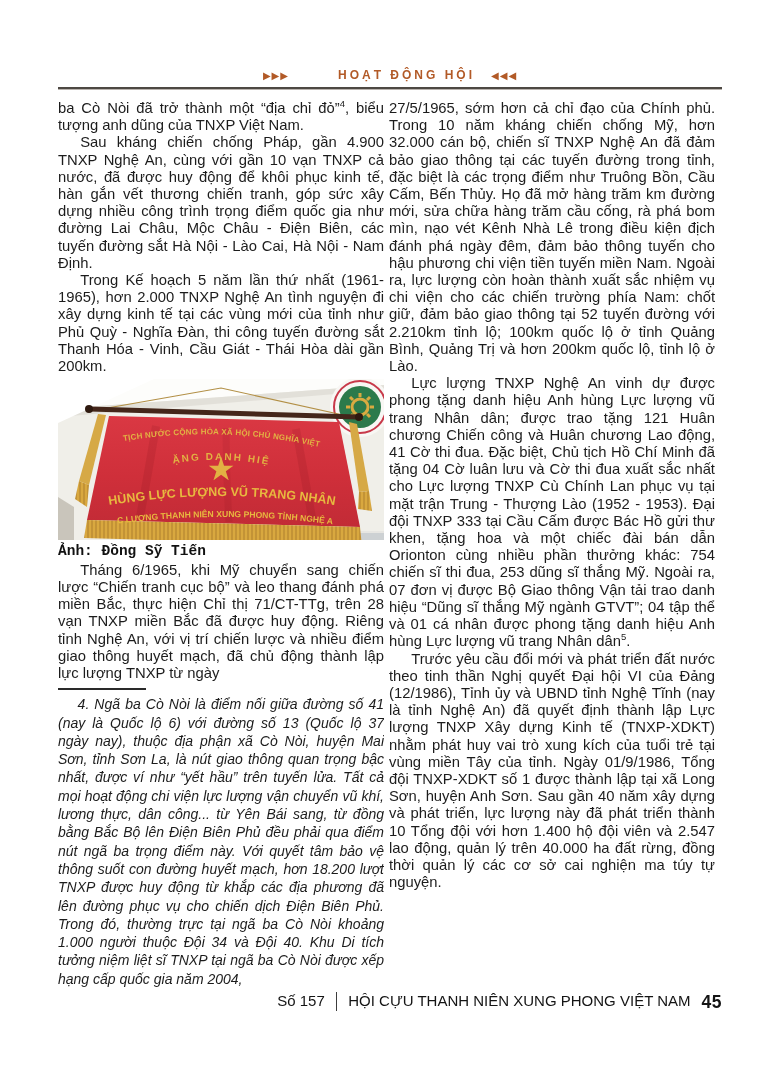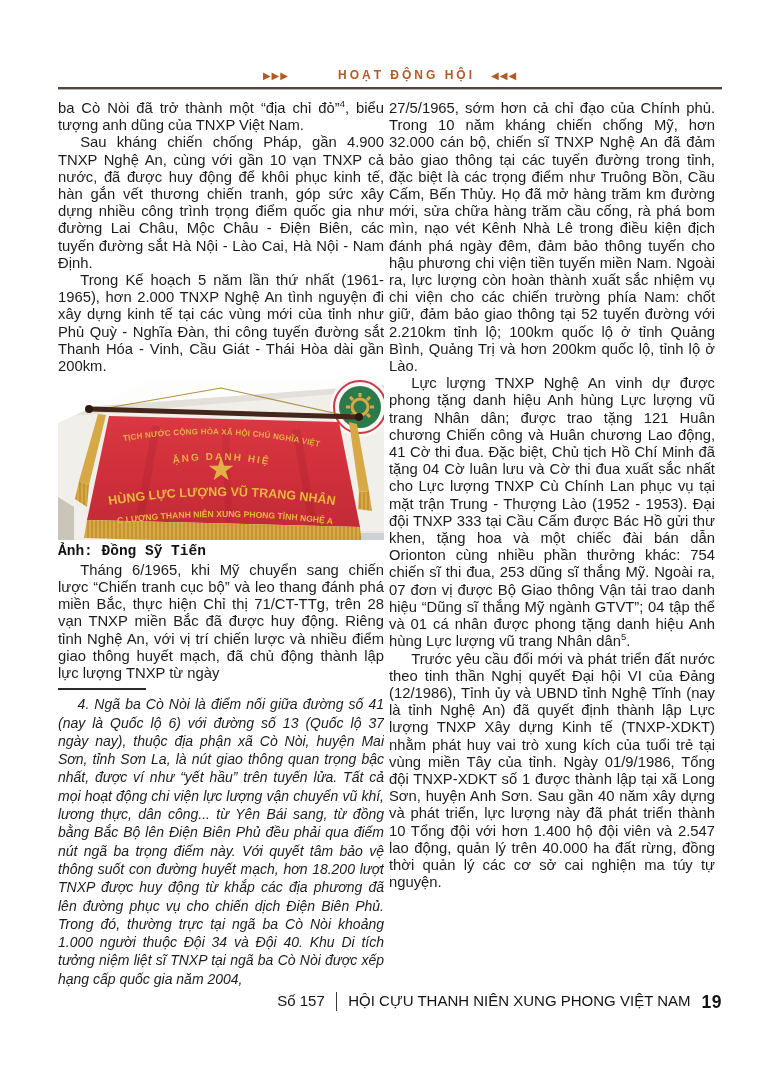--- a/index.html
+++ b/index.html
@@ -176,16 +176,16 @@
       <p class="body">Trước yêu cầu đổi mới và phát triển đất nước theo tinh thần Nghị quyết Đại hội VI của Đảng (12/1986), Tỉnh ủy và UBND tỉnh Nghệ Tĩnh (nay là tỉnh Nghệ An) đã quyết định thành lập Lực lượng TNXP Xây dựng Kinh tế (TNXP-XDKT) nhằm phát huy vai trò xung kích của tuổi trẻ tại vùng miền Tây của tỉnh. Ngày 01/9/1986, Tổng đội TNXP-XDKT số 1 được thành lập tại xã Long Sơn, huyện Anh Sơn. Sau gần 40 năm xây dựng và phát triển, lực lượng này đã phát triển thành 10 Tổng đội với hơn 1.400 hộ đội viên và 2.547 lao động, quản lý trên 40.000 ha đất rừng, đồng thời quản lý các cơ sở cai nghiện ma túy tự nguyện.</p>
 
     </section>
 
   </main>
 
   <footer class="ftr">
     <span>Số 157</span>
     <span class="ftr-sep"></span>
     <span>HỘI CỰU THANH NIÊN XUNG PHONG VIỆT NAM</span>
-    <span class="ftr-page">19</span>
+    <span class="ftr-page">45</span>
   </footer>
 
 </div>
 
 </body></html>

